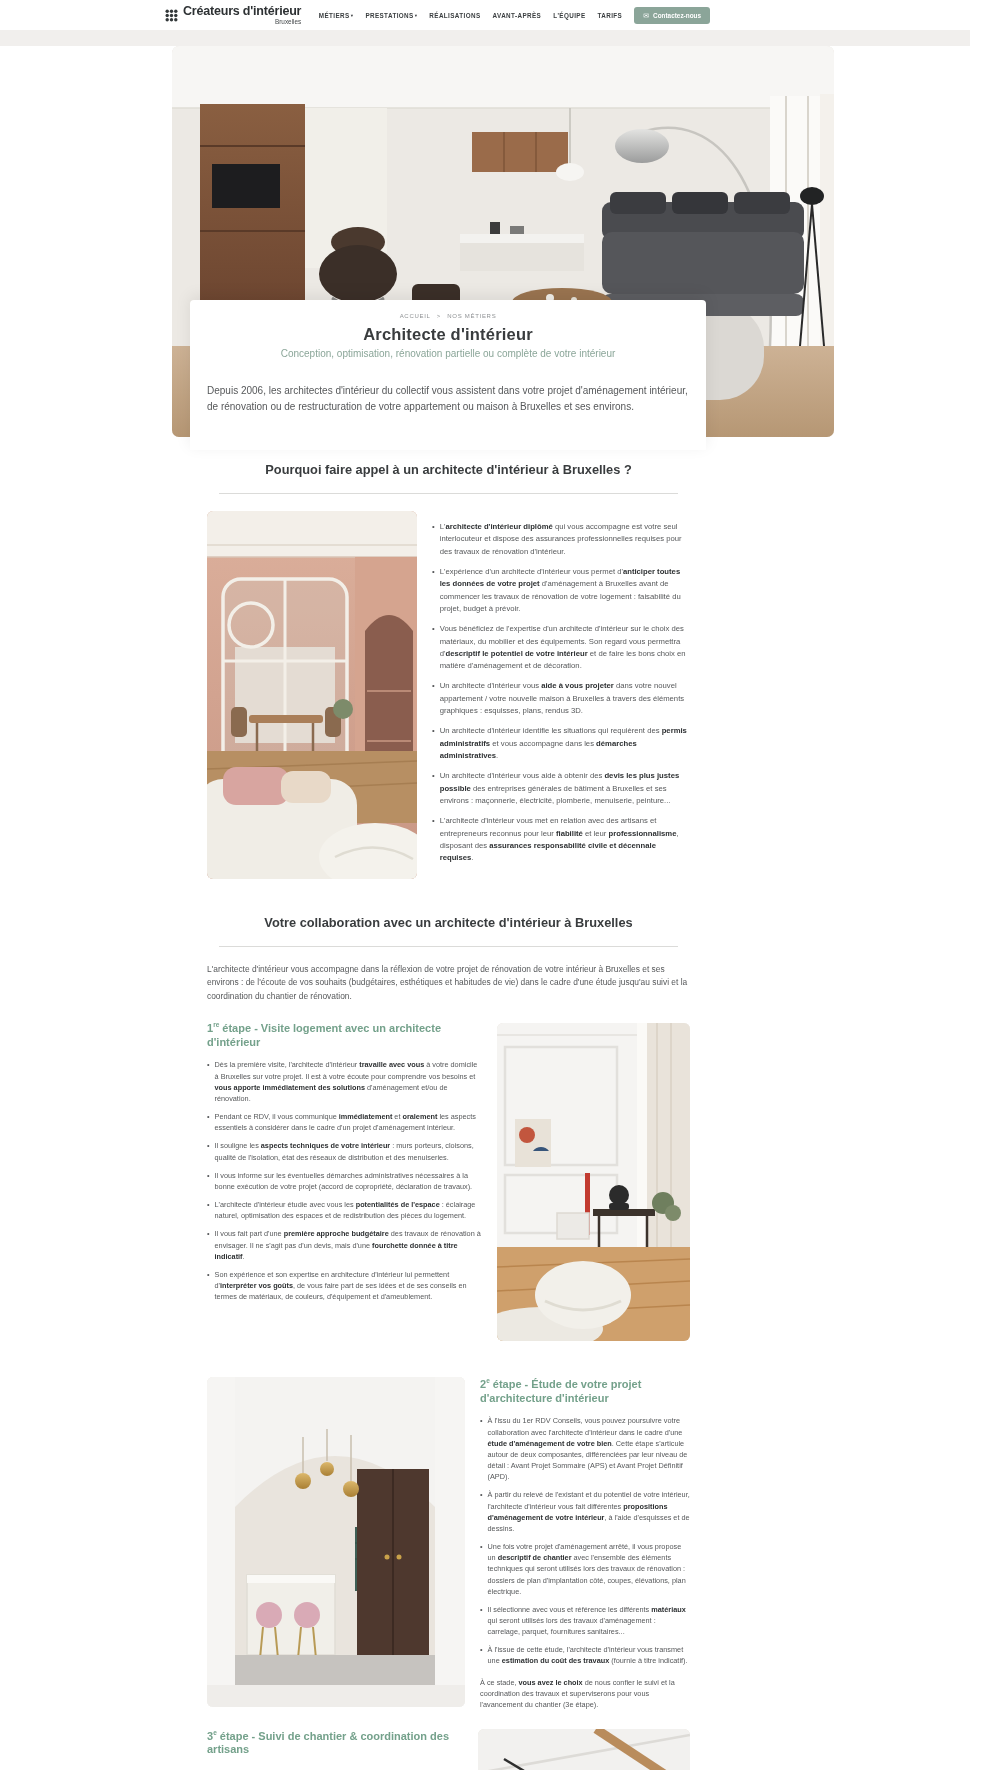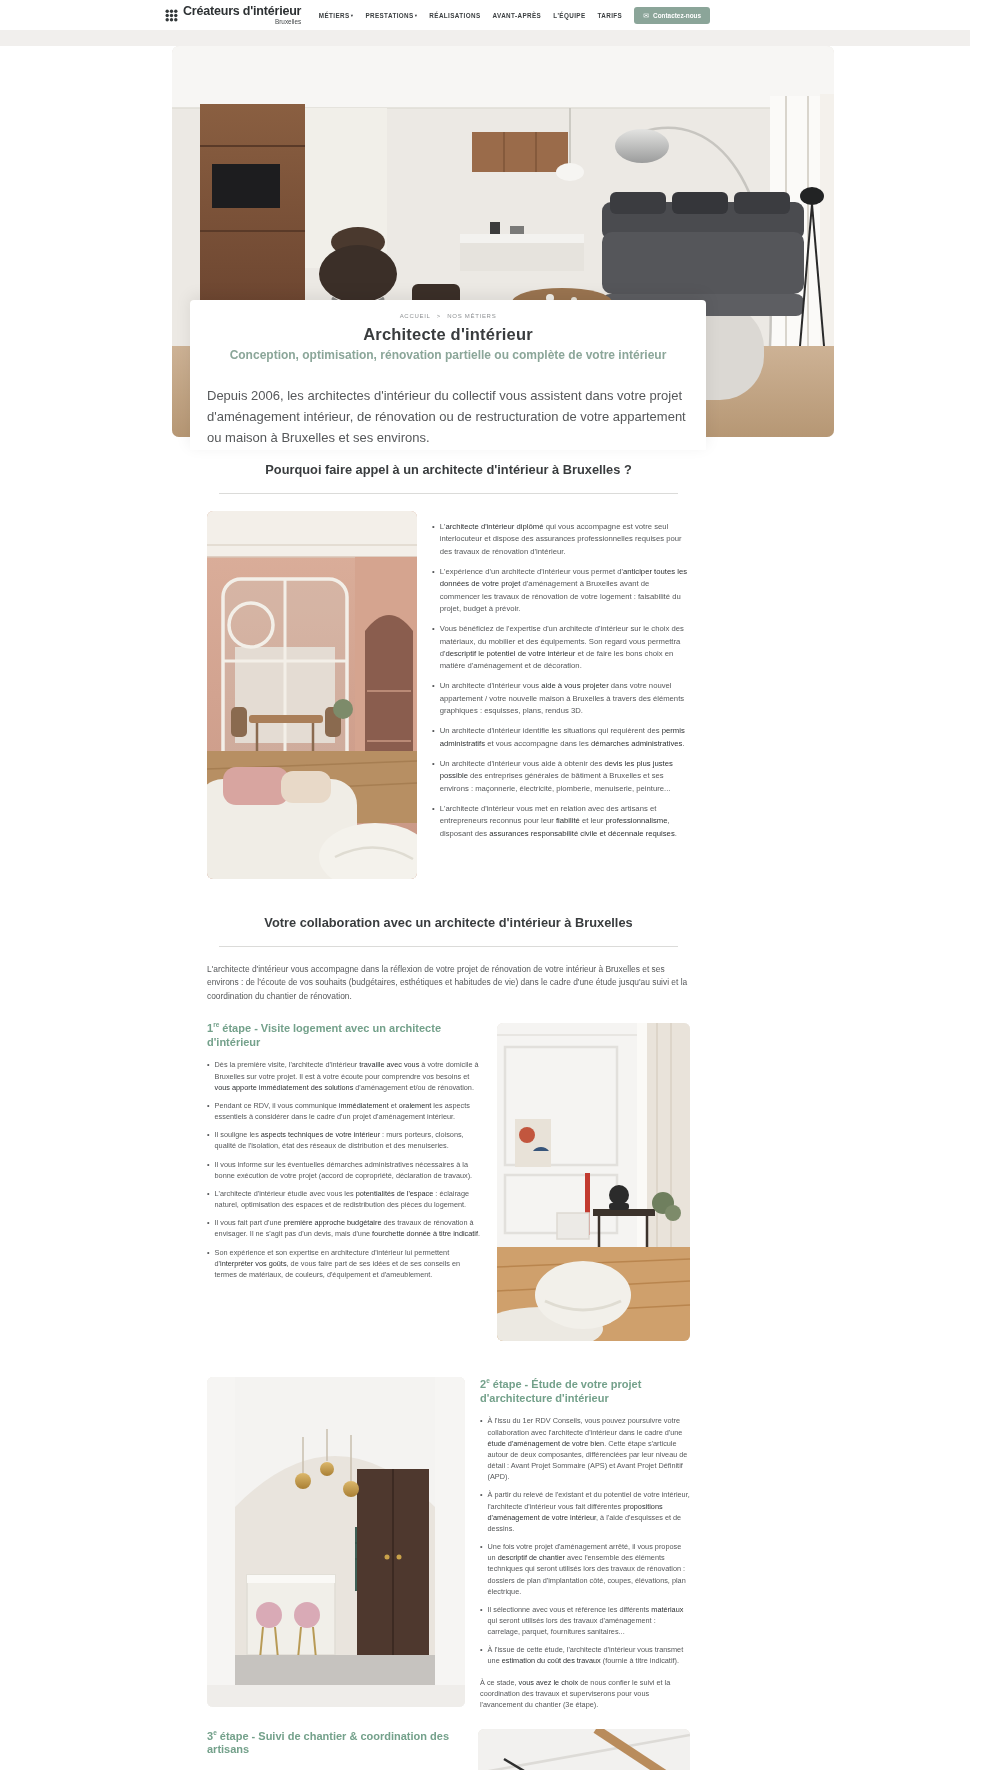--- a/index.html
+++ b/index.html
@@ -28,28 +28,28 @@
   .hero-zone { position:relative; height:400px;padding-left:24px; }
   .hero-img { position:absolute; left:172px; top:0; width:662px; height:391px;
               border-radius:7px; overflow:hidden; background:#ece9e4; }
   .title-card { position:absolute; left:190px; top:254px; width:516px; height:150px;
                 background:#fff; border-radius:4px 4px 0 0; box-shadow:0 -4px 16px rgba(0,0,0,0.08);
                 padding:13px 17px 0; text-align:center; }
   .breadcrumb { font-size:6px; letter-spacing:0.7px; color:#8f9294; }
   .breadcrumb a { color:#8f9294; text-decoration:none; }
   .crumb-sep { margin:0 4px; }
   h1.page-title { margin:6px 0 4px; font-size:16.5px; font-weight:bold; color:#393c3e; letter-spacing:0.2px; }
-  .page-subtitle { font-size:12px; font-weight:bold; color:#8ba699; }
-  .intro { margin:24px 0 0; text-align:left; font-size:13px; line-height:1.6; color:#56585a; }
+  .page-subtitle { font-size:10px; font-weight:normal; color:#8ba699; }
+  .intro { margin:24px 0 0; text-align:left; font-size:10px; line-height:1.6; color:#56585a; }
 
   
   .article { width:483px; margin-left:207px; }
   h2.section-title { margin:16px; text-align:center; font-size:12.8px; font-weight:bold; color:#393c3e; }
   .rule { border:0; border-top:1px solid #dbdbd9; margin:7px 12px 0; }
-  b { color:#2e3133; font-weight:normal; }
+  b { color:#2e3133; font-weight:bold; }
 
   ul.bullets { list-style:none; margin:0; padding:0; }
   li.bullet { display:flex; gap:5px; margin-bottom:8px; }
   .dot { flex:none; }
   .btxt { display:block; }
 
   .why { margin-top:14px; }
   .why-row { display:flex; gap:15px; margin-top:17px; }
   .fig { flex:none; border-radius:6px; overflow:hidden; background:#e8e2da; }
   .why-fig { width:210px; height:368px; }

